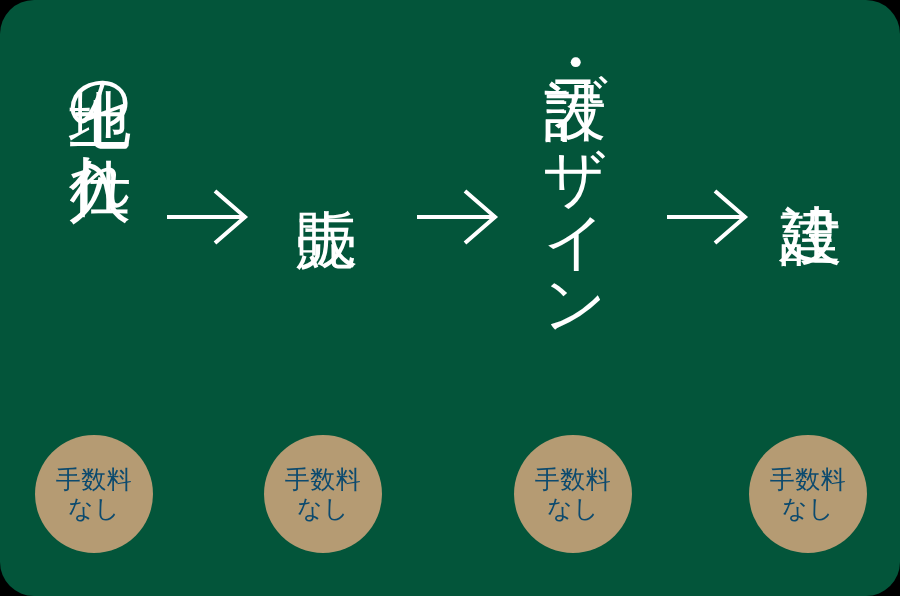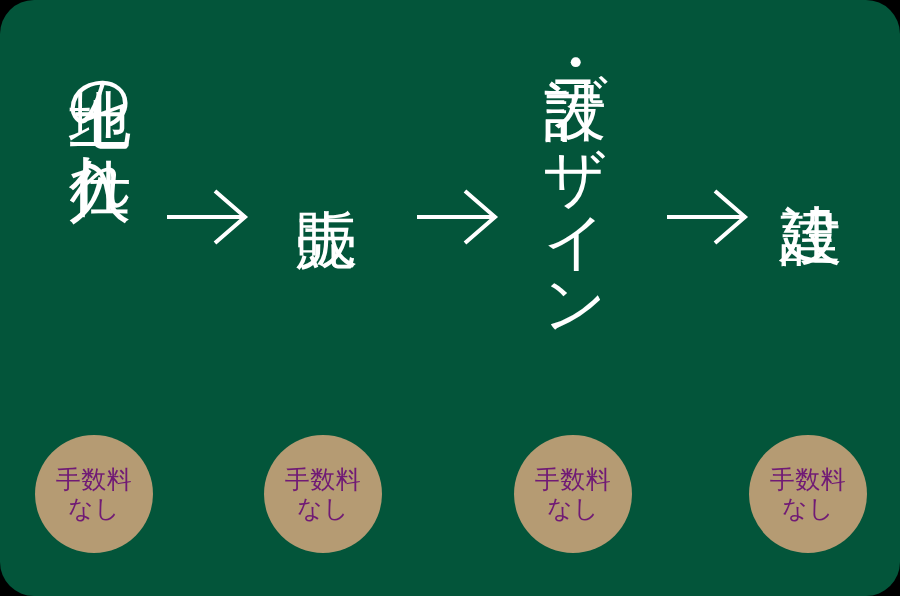--- a/index.html
+++ b/index.html
@@ -88,21 +88,21 @@
     height: 118px;
     border-radius: 50%;
     background: #b59b73;
     display: flex;
     flex-direction: column;
     align-items: center;
     justify-content: center;
     top: 435px;
   }
   .badge-line {
-    color: #701a75;
+    color: #0c4a6e;
     font-family: "Liberation Serif", "DejaVu Serif", serif;
     font-size: 25px;
     line-height: 1.16;
     letter-spacing: 0.5px;
     white-space: nowrap;
     user-select: none;
   }
   .badge-1 { left: 35px; }
   .badge-2 { left: 264px; }
   .badge-3 { left: 514px; }

